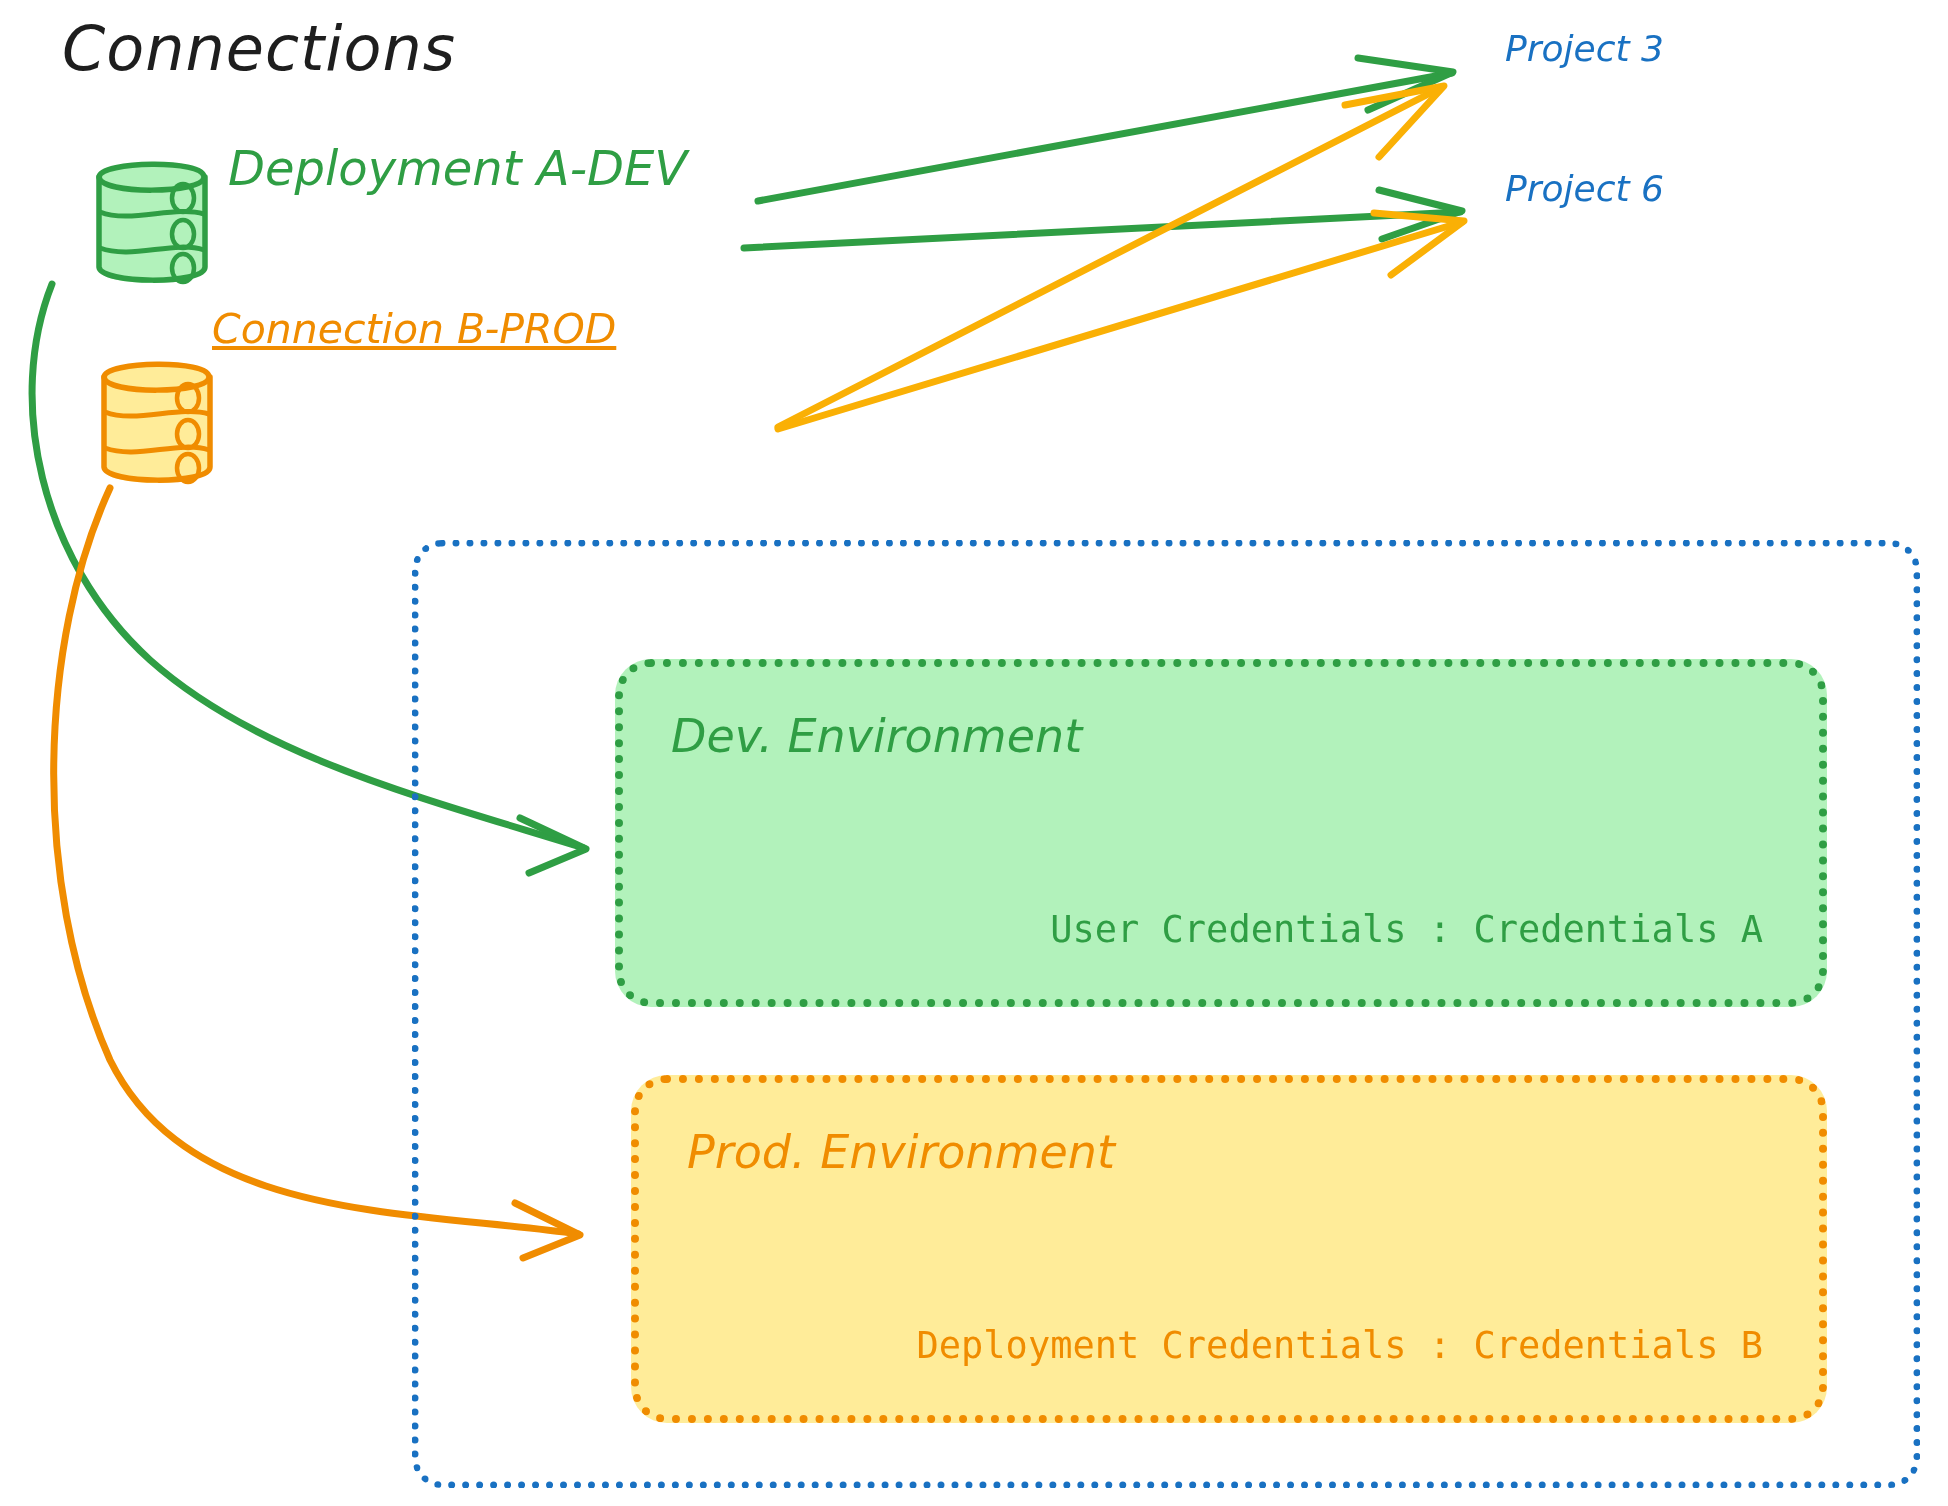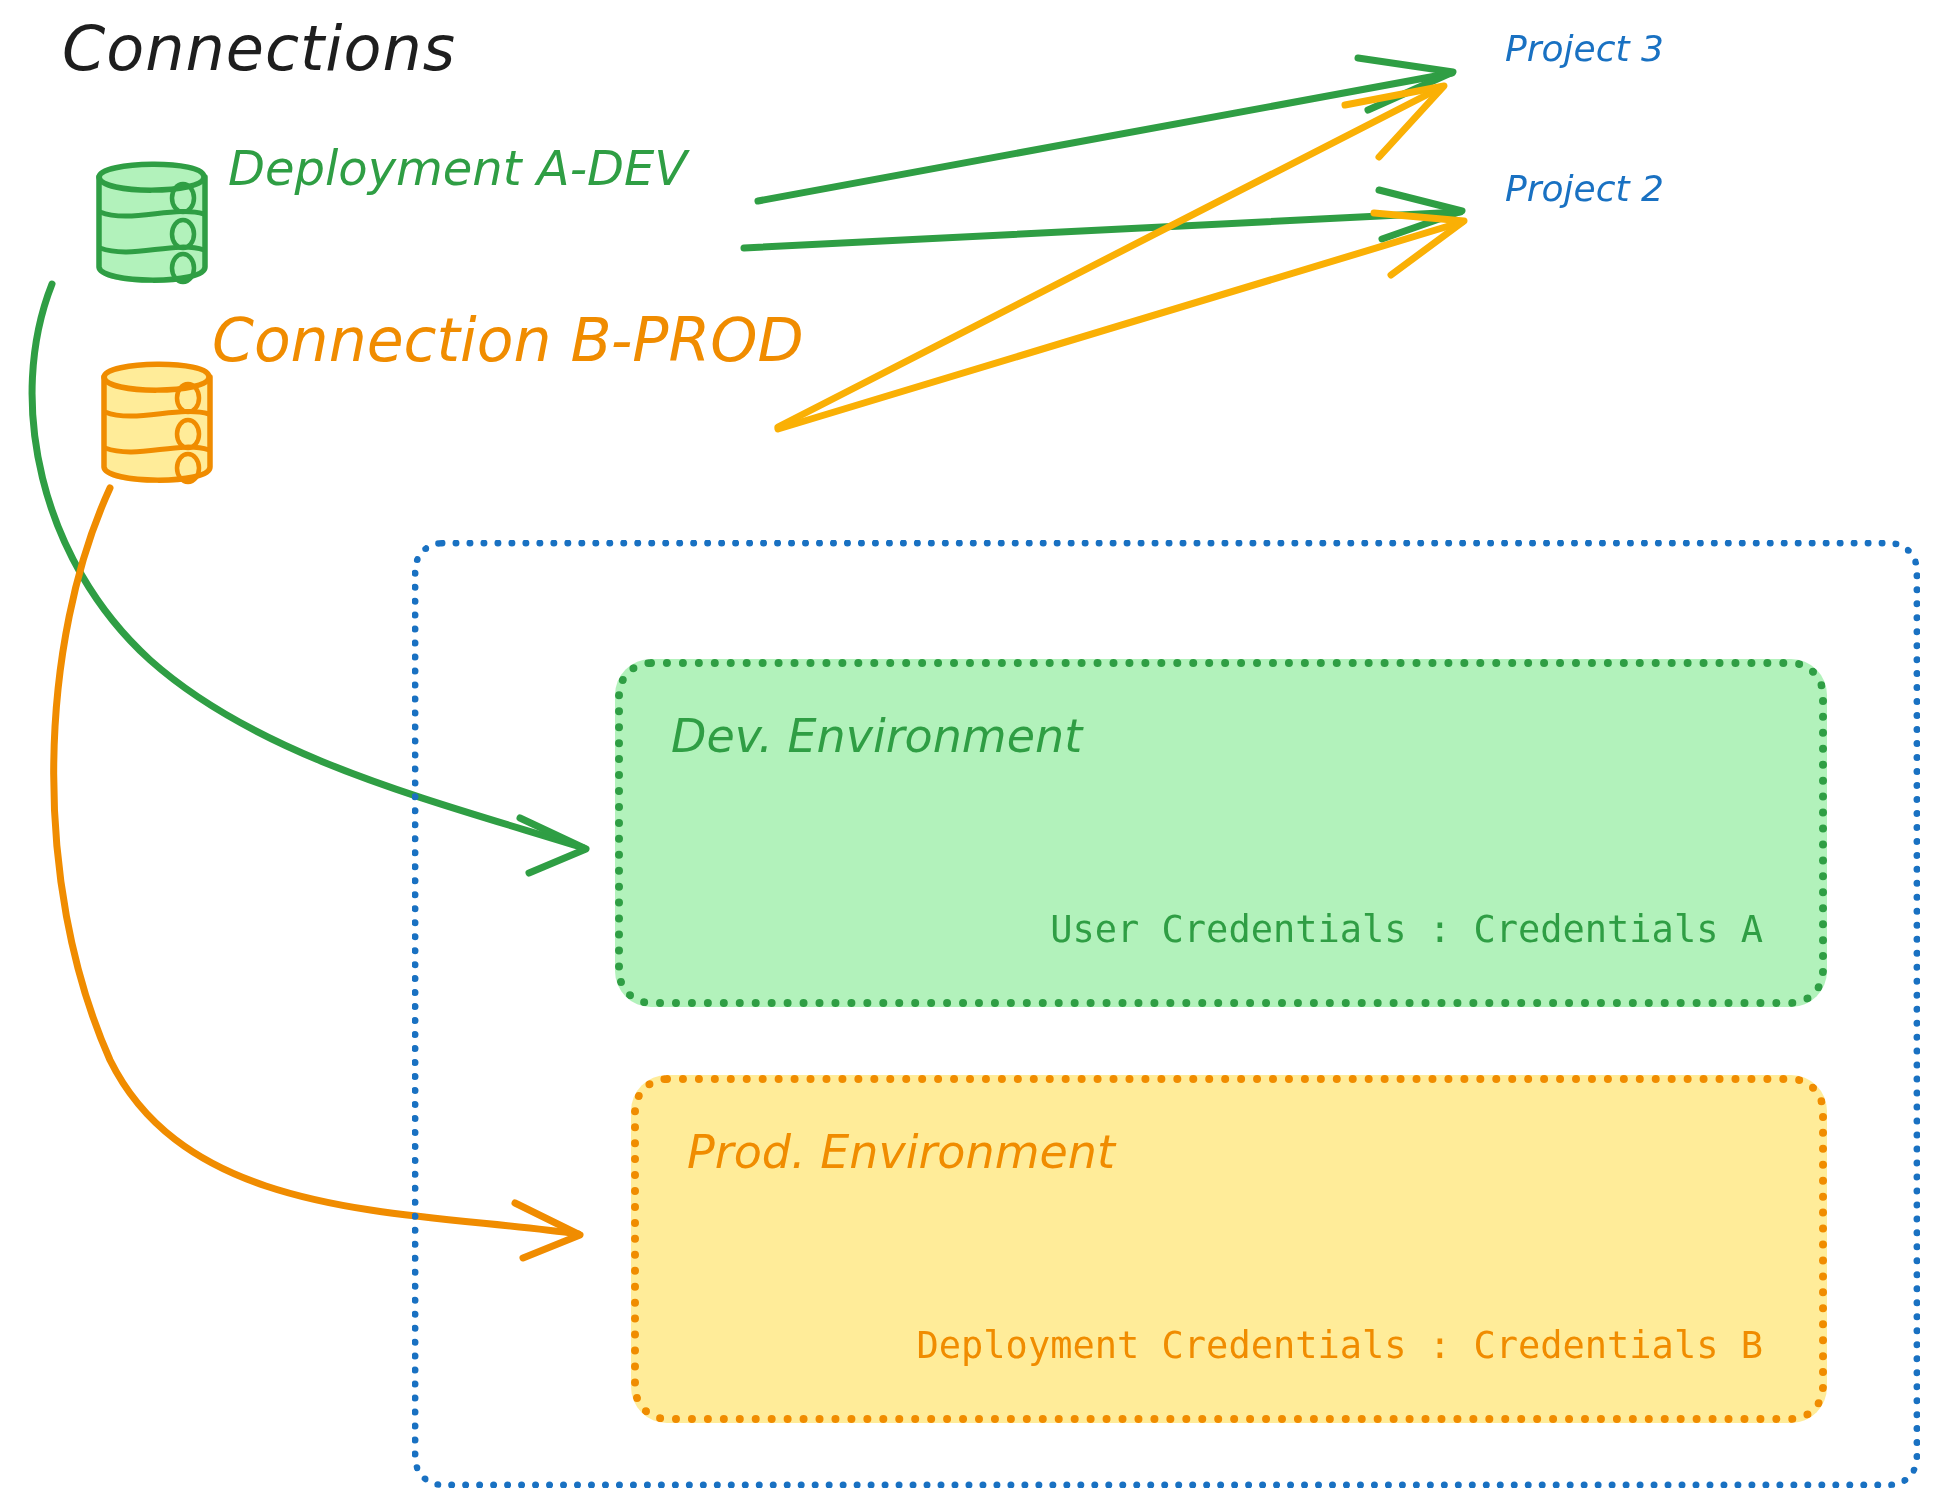--- a/index.html
+++ b/index.html
@@ -44,23 +44,24 @@
   #label-conn-a {
     left: 228px;
     top: 140px;
     font-size: 48px;
     color: #2f9e44;
     font-style: italic;
   }
   #label-conn-b {
     left: 212px;
     top: 305px;
-    font-size: 60px;
+    font-size: 41px;
     color: #f08c00;
     font-style: italic;
+    text-decoration: underline;
   }
 
   
   .project-label {
     font-size: 36px;
     color: #1971c2;
     font-style: italic;
   }
   #label-project-3 { left: 1505px; top: 28px; }
   #label-project-2 { left: 1505px; top: 168px; }
@@ -184,21 +185,21 @@
       <ellipse cx="188" cy="468" rx="11" ry="14" fill="none" stroke="#f08c00" stroke-width="4.5"></ellipse>
     </g>
   </svg>
 
   <div class="hand" id="label-conn-a">Deployment A-DEV</div>
 
   <div class="hand" id="label-conn-b">Connection B-PROD</div>
 
   <div class="hand project-label" id="label-project-3">Project 3</div>
 
-  <div class="hand project-label" id="label-project-2">Project 2</div>
+  <div class="hand project-label" id="label-project-2">Project 6</div>
 
 
   <div id="project1-container">
 
     <div class="env-box" id="env-dev" style="left:196px; top:112px;">
       <div class="env-title">Dev. Environment</div>
       <div class="env-cred">User Credentials : Credentials A</div>
     </div>
 
     <div class="env-box" id="env-prod" style="left:212px; top:528px;">

